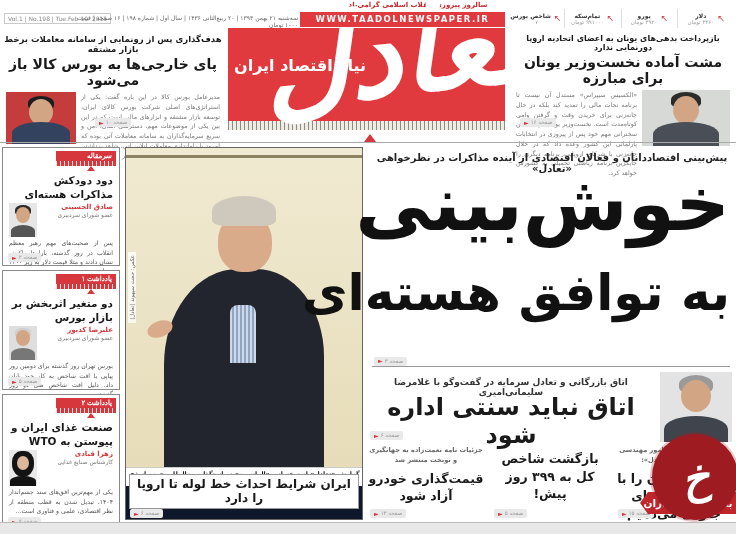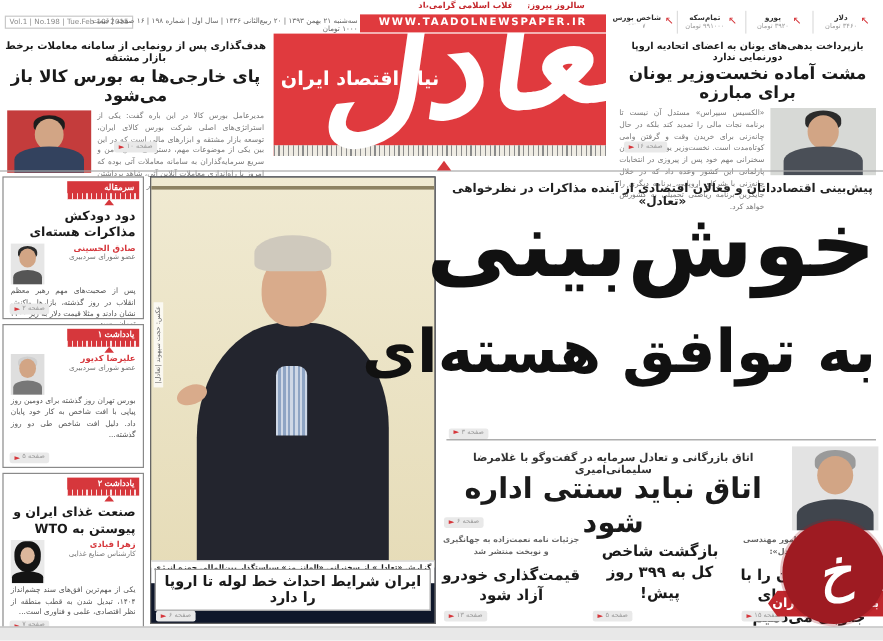--- a/index.html
+++ b/index.html
@@ -225,20 +225,21 @@
     <div class="sbody">پس از صحبت‌های مهم رهبر معظم انقلاب در روز گذشته، بازارها واکنش نشان دادند و مثلا قیمت دلار به زیر ۳۴۰۰ تومان رسید...</div>
     <span class="pagemark smark">
       <span class="flag">►</span>
       <span>صفحه ۲</span>
     </span>
   </div>
 
   <div class="abs sbox sbox2">
     <div class="stab">یادداشت ۱</div>
     <div class="stab-tri"></div>
+    <div class="shead">دو متغیر اثربخش بر بازار بورس</div>
     <div class="srow">
       <div class="scol">
         <div class="sname">علیرضا کدیور</div>
         <div class="srole">عضو شورای سردبیری</div>
       </div>
       <div class="portrait" style="width:28px;height:34px;background:#dedede;">
         <span class="hair" style="width:16px;height:9px;top:2px;background:#cfcfcf;"></span>
         <span class="head" style="width:14px;height:16px;top:4px;"></span>
         <span class="torso" style="width:24px;height:12px;background:#777;"></span>
       </div>

